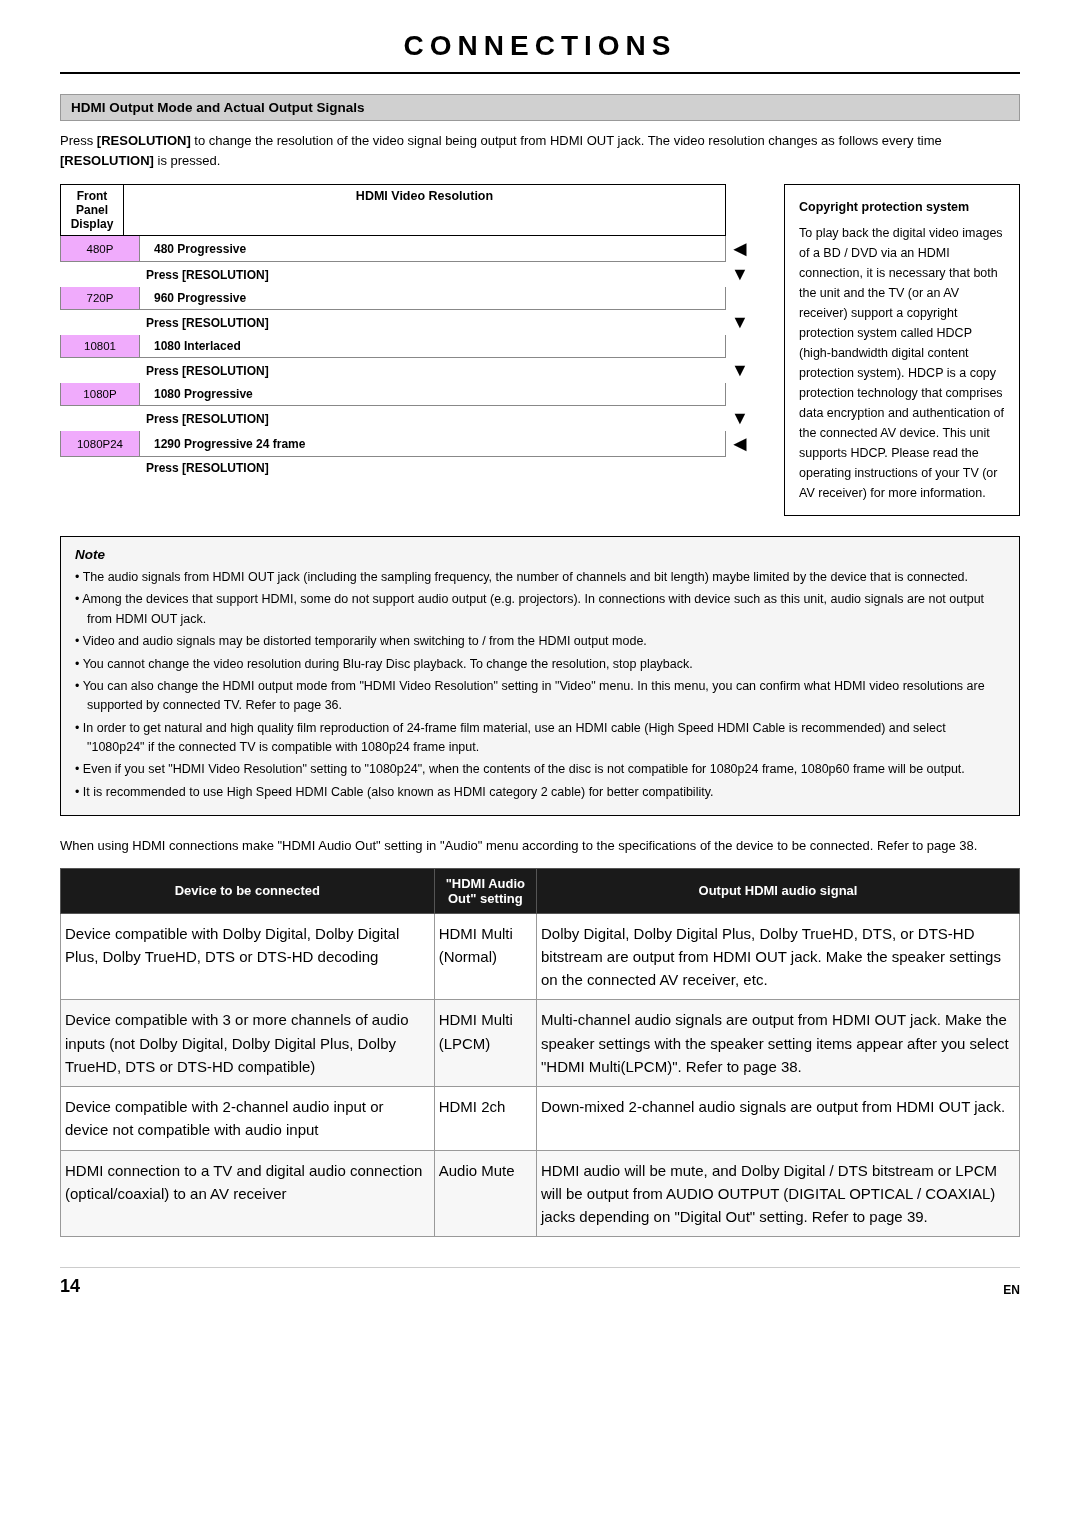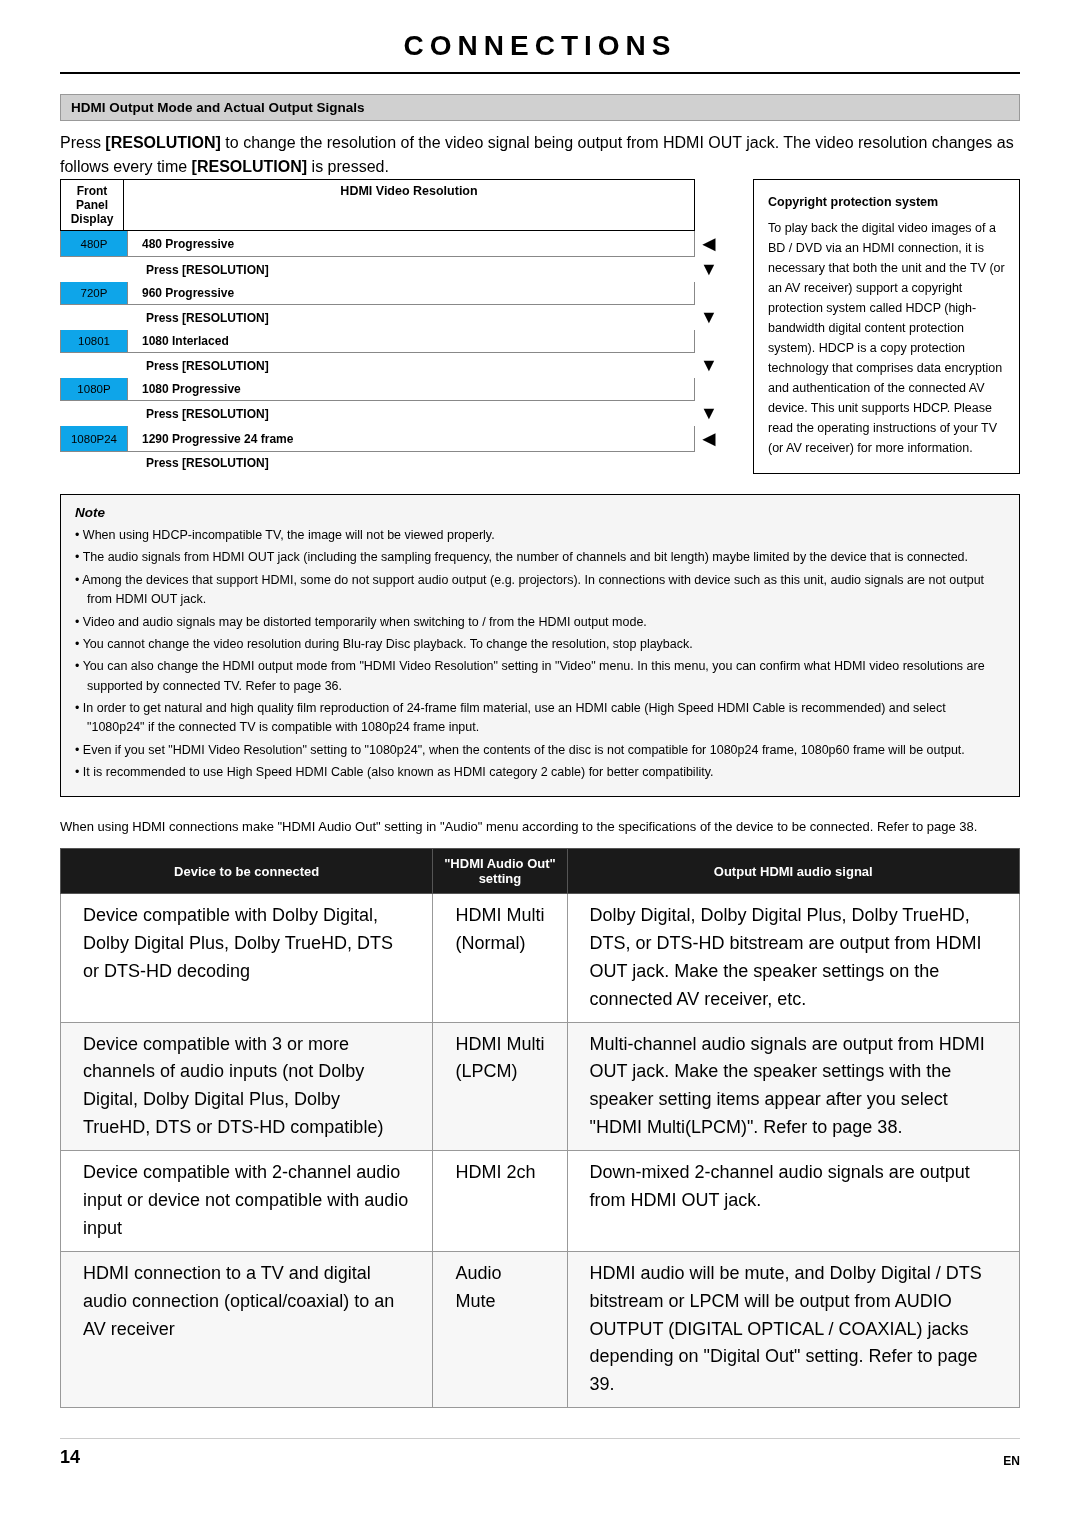--- a/index.html
+++ b/index.html
@@ -23,33 +23,34 @@
     }
     .section-header {
       background: #d0d0d0;
       font-weight: bold;
       font-size: 13.5px;
       padding: 5px 10px;
       margin-bottom: 10px;
       border: 1px solid #999;
     }
     .intro-text {
-      font-size: 16px;
+      font-size: 13px;
+      margin-bottom: 14px;
       line-height: 1.5;
     }
     .diagram-copyright-row {
       display: flex;
       gap: 30px;
       margin-bottom: 20px;
     }
     .diagram-area {
       flex: 1;
     }
     .copyright-box {
-      width: 267px;
+      width: 236px;
       border: 1.5px solid #000;
       padding: 12px 14px;
       font-size: 12.5px;
       line-height: 1.6;
     }
     .copyright-box .cp-title {
       font-weight: bold;
       margin-bottom: 6px;
     }
     .note-box {
@@ -94,22 +95,22 @@
       background: #1a1a1a;
       color: #fff;
       font-weight: bold;
       font-size: 13px;
       text-align: center;
       padding: 7px 10px;
       border: 1px solid #555;
     }
     .audio-table td {
       border: 1px solid #999;
-      padding: 8px 22px;
-      font-size: 18px;
+      padding: 8px 4px;
+      font-size: 15px;
       vertical-align: top;
       line-height: 1.55;
     }
     .audio-table tr:nth-child(odd) td {
       background: #fff;
     }
     .audio-table tr:nth-child(even) td {
       background: #f7f7f7;
     }
     .page-footer {
@@ -151,29 +152,29 @@
       text-align: center;
       border: 1px solid #000;
       border-left: none;
       padding: 4px 6px;
     }
     .diag-row {
       display: flex;
       align-items: stretch;
     }
     .diag-tag {
-      width: 68px;
+      width: 80px;
       border: 1px solid #888;
       border-top: none;
       font-size: 11.5px;
       padding: 3px 5px;
       display: flex;
       align-items: center;
       justify-content: center;
-      background: #0ea5e9;
+      background: #f0abfc;
     }
     .diag-resolution {
       flex: 1;
       border: 1px solid #888;
       border-top: none;
       border-left: none;
       font-weight: bold;
       font-size: 12px;
       padding: 4px 14px;
       display: flex;
@@ -314,21 +315,20 @@
   <div class="copyright-box">
     <div class="cp-title">Copyright protection system</div>
     <div>To play back the digital video images of a BD / DVD via an HDMI connection, it is necessary that both the unit and the TV (or an AV receiver) support a copyright protection system called HDCP (high-bandwidth digital content protection system). HDCP is a copy protection technology that comprises data encryption and authentication of the connected AV device. This unit supports HDCP. Please read the operating instructions of your TV (or AV receiver) for more information.</div>
   </div>
 
 </div>
 
 <div class="note-box">
   <div class="note-title">Note</div>
   <ul>
-    <li>When using HDCP-incompatible TV, the image will not be viewed properly.</li>
     <li>The audio signals from HDMI OUT jack (including the sampling frequency, the number of channels and bit length) maybe limited by the device that is connected.</li>
     <li>Among the devices that support HDMI, some do not support audio output (e.g. projectors). In connections with device such as this unit, audio signals are not output from HDMI OUT jack.</li>
     <li>Video and audio signals may be distorted temporarily when switching to / from the HDMI output mode.</li>
     <li>You cannot change the video resolution during Blu-ray Disc playback. To change the resolution, stop playback.</li>
     <li>You can also change the HDMI output mode from "HDMI Video Resolution" setting in "Video" menu. In this menu, you can confirm what HDMI video resolutions are supported by connected TV. Refer to page 36.</li>
     <li>In order to get natural and high quality film reproduction of 24-frame film material, use an HDMI cable (High Speed HDMI Cable is recommended) and select "1080p24" if the connected TV is compatible with 1080p24 frame input.</li>
     <li>Even if you set "HDMI Video Resolution" setting to "1080p24", when the contents of the disc is not compatible for 1080p24 frame, 1080p60 frame will be output.</li>
     <li>It is recommended to use High Speed HDMI Cable (also known as HDMI category 2 cable) for better compatibility.</li>
   </ul>
 </div>

